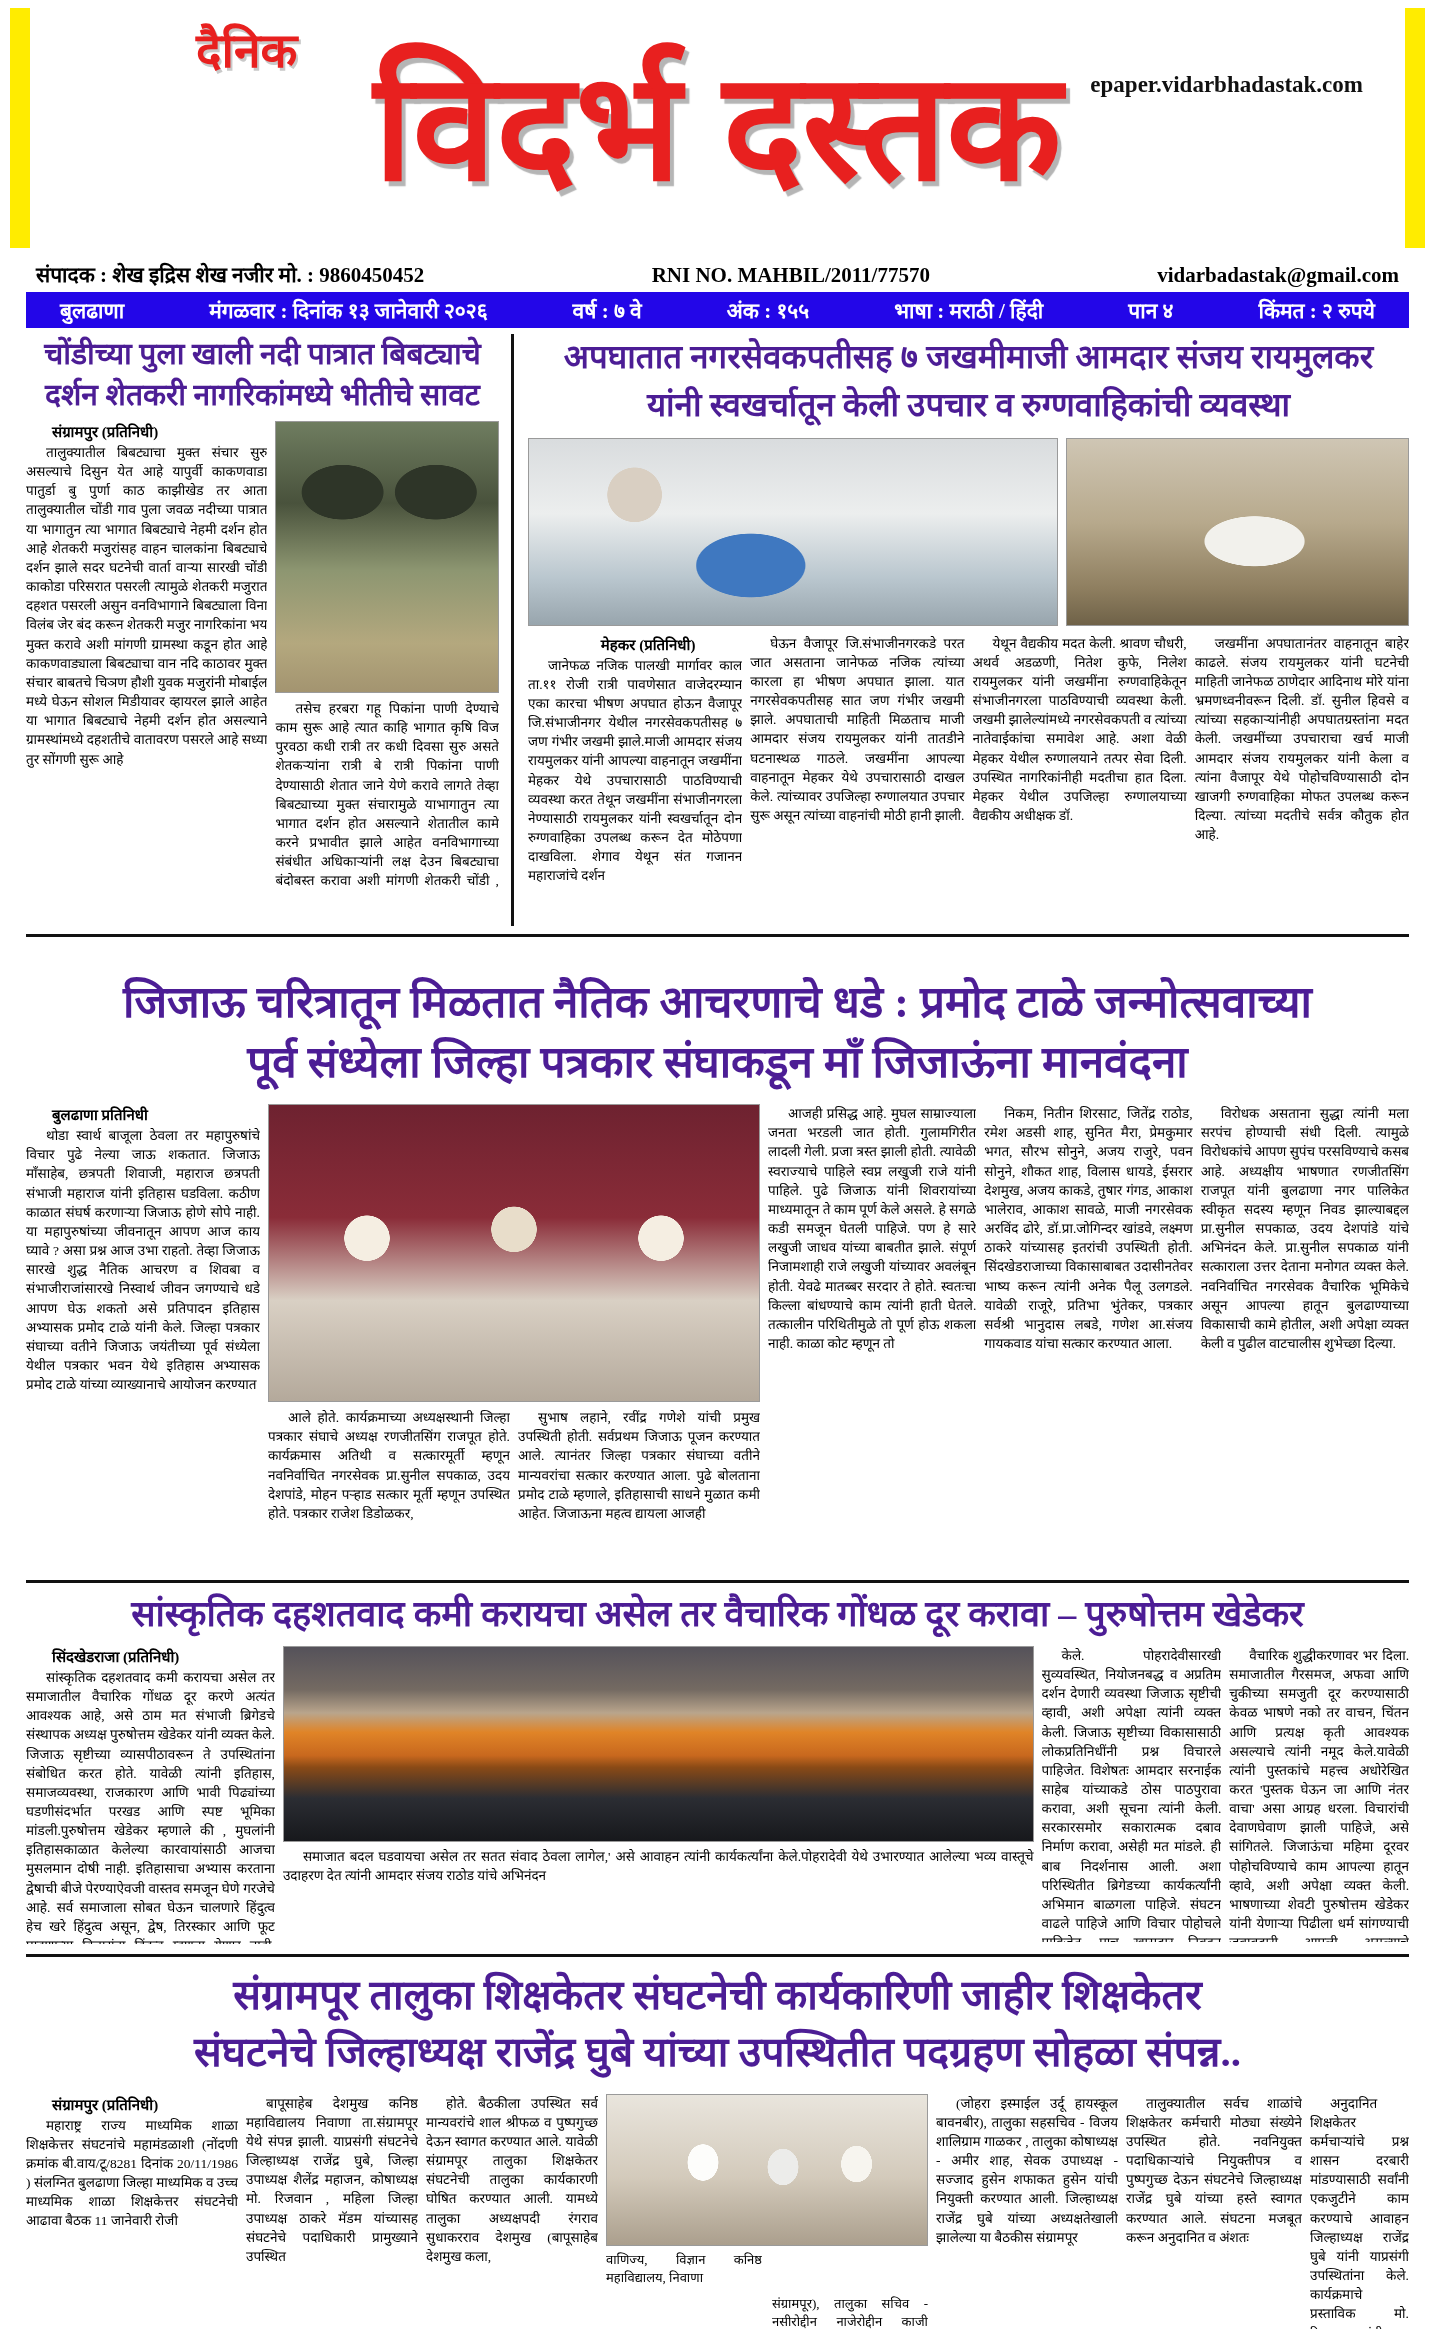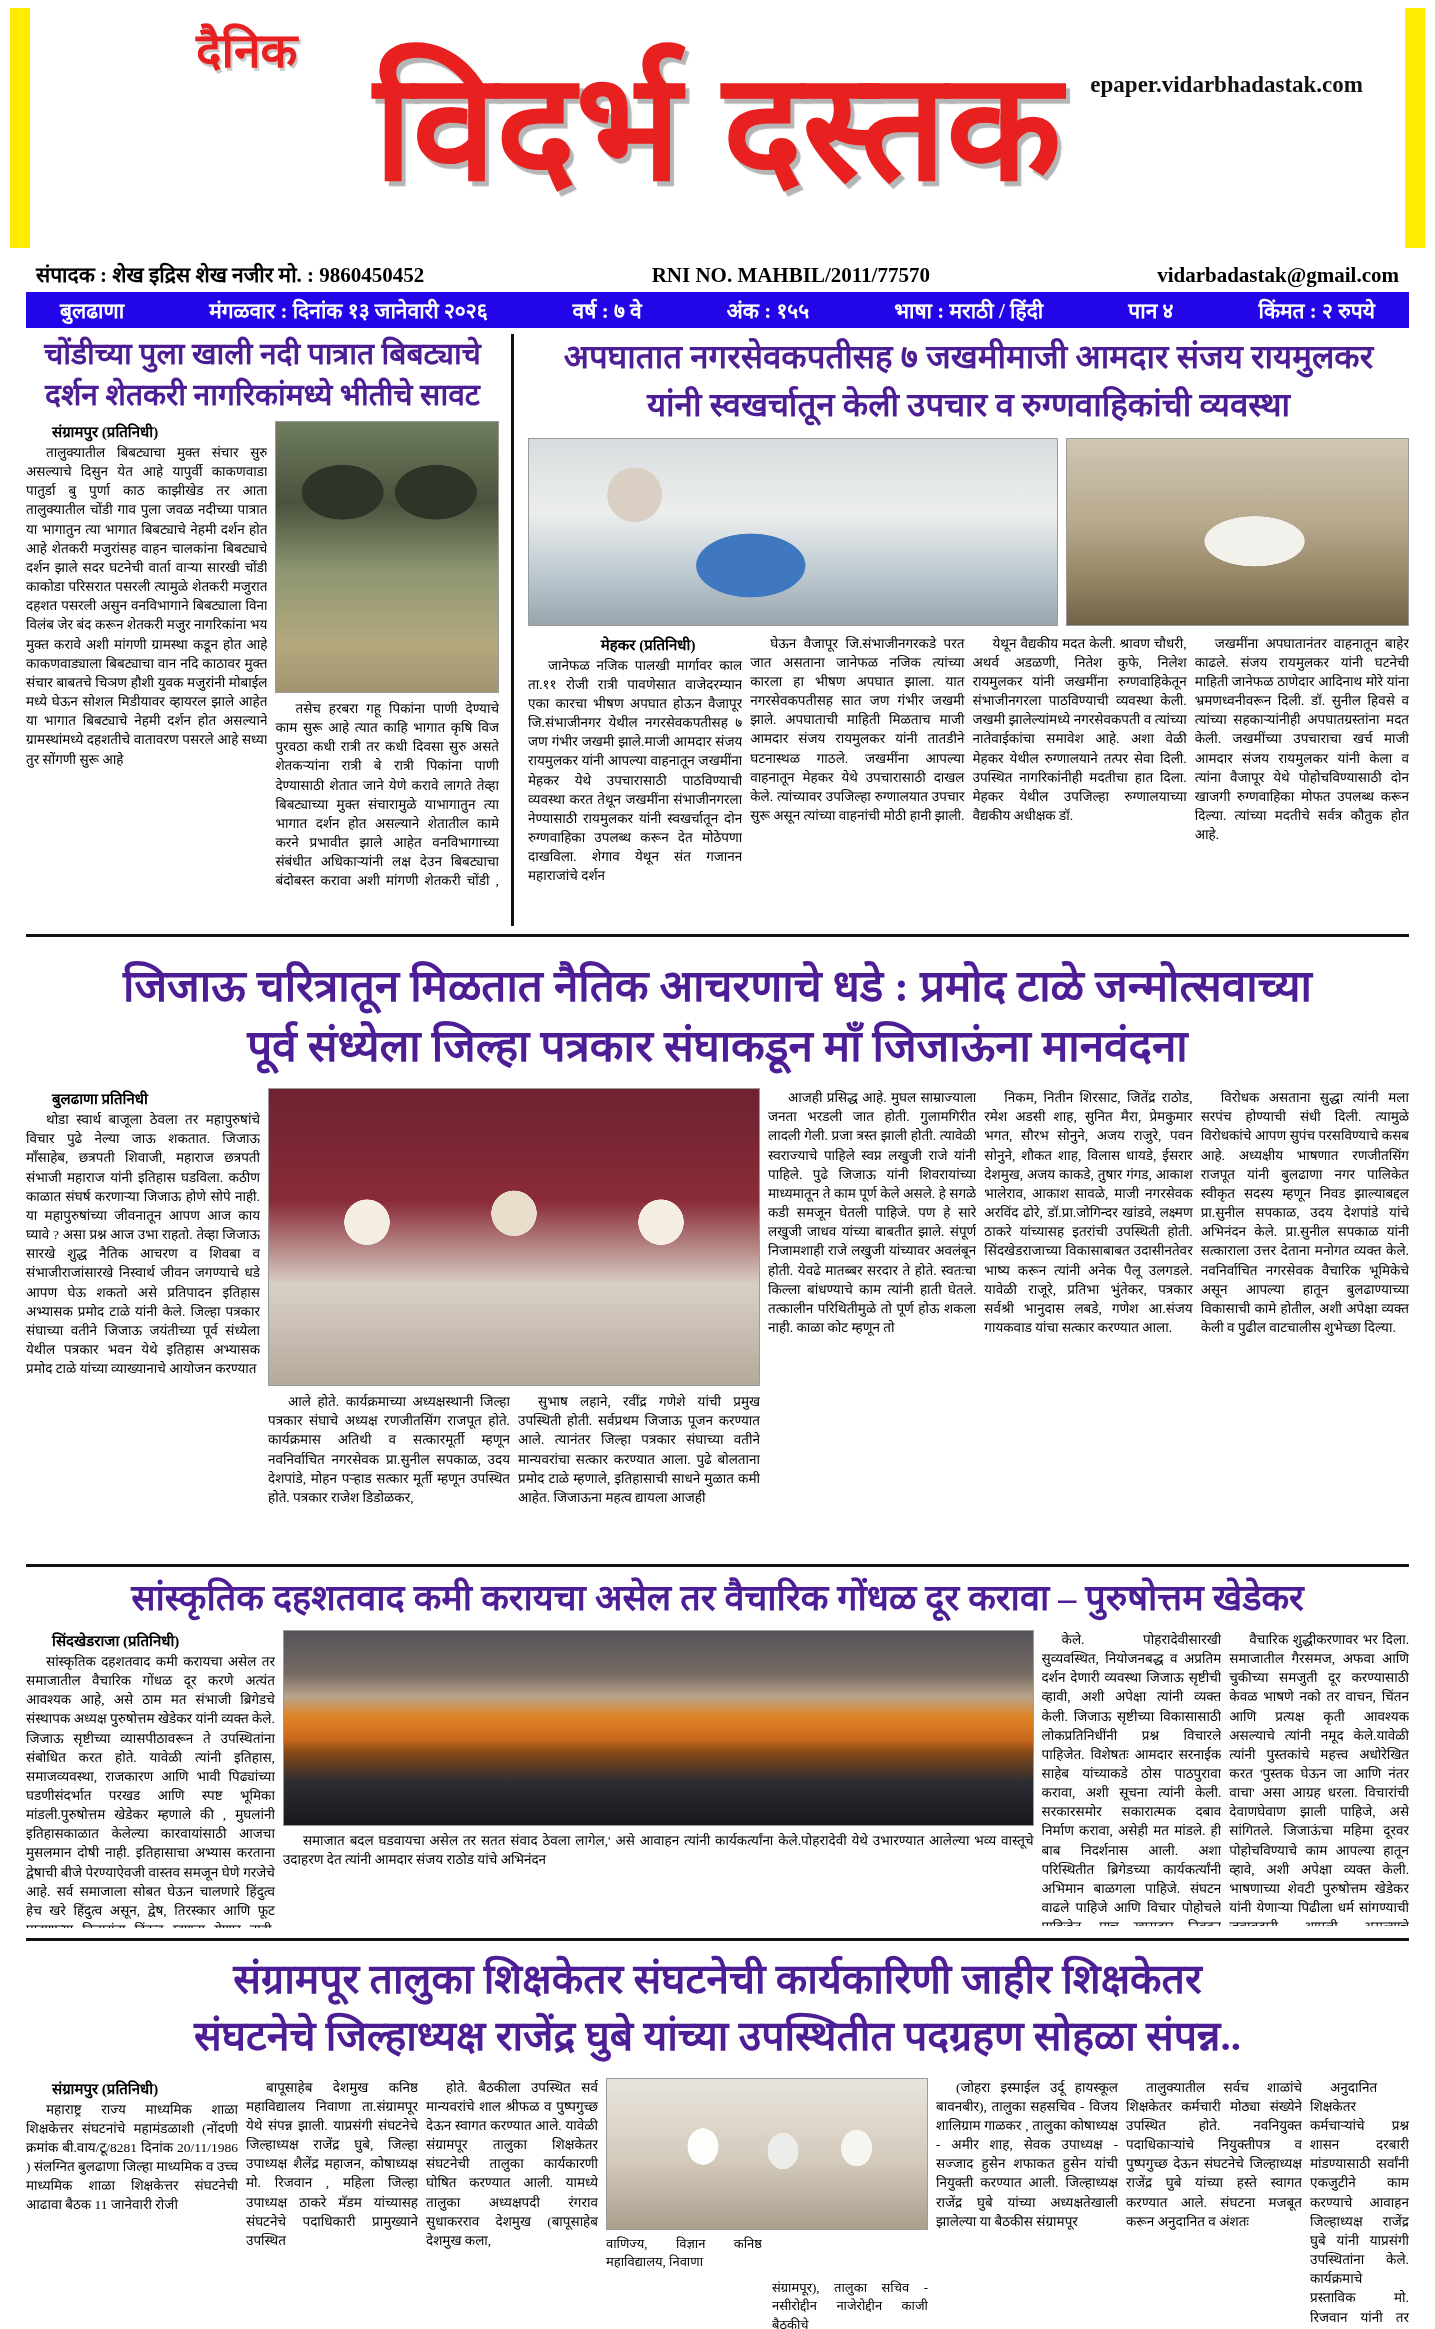--- a/index.html
+++ b/index.html
@@ -72,21 +72,21 @@
       linear-gradient(180deg,#d9dcde 0%,#eceeee 40%,#b9c6ce 75%,#98a5ad 100%);
   }
   .crash-photo{
     flex:1;
     background:
       radial-gradient(110px 55px at 55% 55%,#f2f1ec 0 45%,transparent 46%),
       linear-gradient(180deg,#cfc6b4 0%,#b7a98c 45%,#8f7f60 80%,#6f6248 100%);
   }
   .accident-cols .article-text{height:292px;}
   
-  .row2{border-bottom:3px solid #111;padding:20px 0 10px 0;}
+  .row2{border-bottom:3px solid #111;padding:20px 0 10px 0;margin-top:16px;}
   .row2 .headline{font-size:44px;line-height:1.38;}
   .row2 .body{margin-top:10px;}
   .jijau-photo{
     height:298px;margin-bottom:6px;
     background:
       radial-gradient(50px 50px at 20% 45%,#f5eee2 0 45%,transparent 46%),
       radial-gradient(50px 50px at 50% 42%,#e8ddca 0 45%,transparent 46%),
       radial-gradient(50px 50px at 80% 45%,#f5eee2 0 45%,transparent 46%),
       linear-gradient(180deg,#6e2230 0%,#8a2c38 38%,#d9d0c4 66%,#b4a99b 100%);
   }

